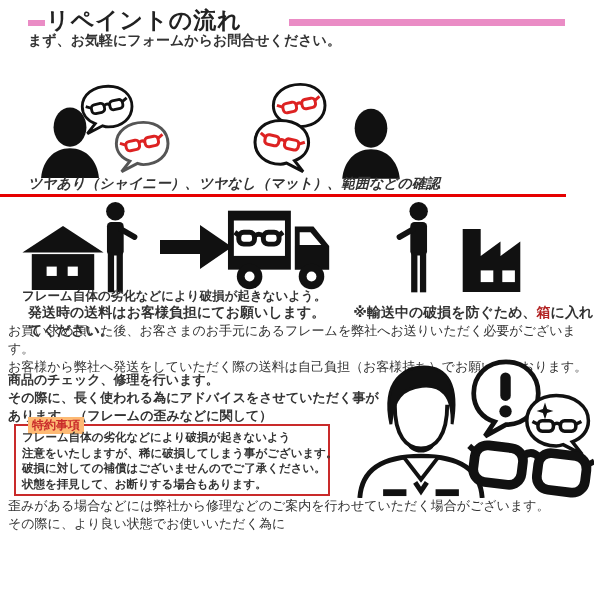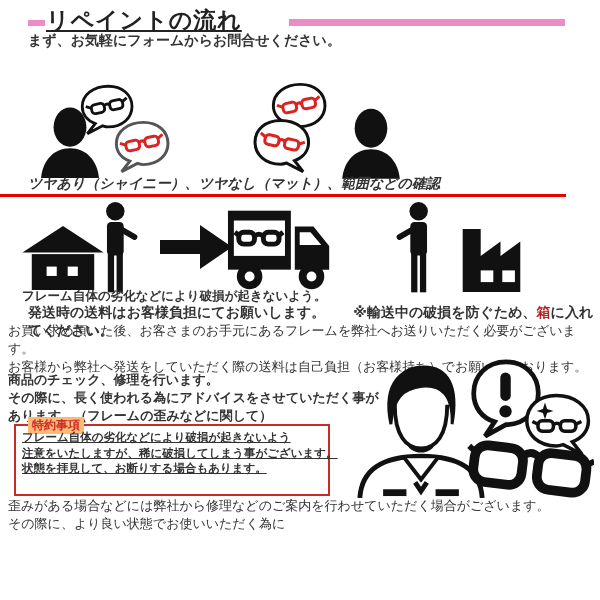--- a/index.html
+++ b/index.html
@@ -1,39 +1,39 @@
 <!DOCTYPE html>
 <html><head>
 <meta charset="utf-8">
 <style>
   html,body{margin:0;padding:0;background:#fff;}
   #page{position:relative;width:600px;height:600px;background:#fff;overflow:hidden;
         font-family:"Liberation Sans","DejaVu Sans",sans-serif;color:#333;}
   .abs{position:absolute;}
   
-  .title{left:46px;top:5px;font-size:23px;font-weight:bold;color:#222;letter-spacing:1px;text-decoration:underline;}
+  .title{left:46px;top:5px;font-size:23px;font-weight:bold;color:#222;letter-spacing:1px;}
   .pink-dash{left:28px;top:20px;width:17px;height:6px;background:#ea8cc5;}
   .pink-bar{left:289px;top:19px;width:276px;height:7px;background:#ea8cc5;}
   
   .intro1{left:28px;top:32px;font-size:14px;font-weight:bold;}
   .intro2{left:28px;top:61px;font-size:12.5px;}
   
   .confirm{left:28px;top:175px;font-size:14px;font-weight:bold;font-style:italic;}
   .red-underline{left:0;top:194px;width:566px;height:3px;background:#e60000;}
   
   .cap1{left:22px;top:288px;font-size:12.5px;font-weight:bold;}
   .cap2{left:28px;top:304px;font-size:14px;font-weight:bold;}
   .boxred{color:#b22222;}
   .notes{left:8px;top:322px;font-size:13px;line-height:18px;}
   .check{left:8px;top:371px;font-size:13px;font-weight:bold;line-height:18px;}
   
   .sbox{left:14px;top:424px;width:312px;height:68px;border:2px solid #c92a2a;}
   .sbox-title{left:28px;top:417px;background:#fdba74;padding:0 4px;font-size:12px;
               font-weight:bold;color:#c92a2a;}
-  .sbox-text{left:22px;top:430px;font-size:11.5px;font-weight:bold;line-height:15.5px;color:#333;text-decoration:underline;}
+  .sbox-text{left:22px;top:430px;font-size:11.5px;font-weight:bold;line-height:15.5px;color:#333;}
   .bottom{left:8px;top:497px;font-size:13px;line-height:18px;}
   .flip{transform:scaleX(-1);}
   svg{display:block;}
 </style>
 </head>
 <body>
 
 <div id="page">
 
   <div class="abs pink-dash"></div>
@@ -176,20 +176,21 @@
     <div>商品のチェック、修理を行います。</div>
     <div>その際に、長く使われる為にアドバイスをさせていただく事が</div>
     <div>あります。（フレームの歪みなどに関して）</div>
   </div>
 
   <div class="abs sbox"></div>
   <div class="abs sbox-title">特約事項</div>
   <div class="abs sbox-text">
     <div>フレーム自体の劣化などにより破損が起きないよう</div>
     <div>注意をいたしますが、稀に破損してしまう事がございます。</div>
+    <div>破損に対しての補償はございませんのでご了承ください。</div>
     <div>状態を拝見して、お断りする場合もあります。</div>
   </div>
 
   <div class="abs" style="left:345px;top:362px;">
     <svg width="152" height="136" viewBox="0 0 150 140">
       <path d="M12 140 C14 110 36 97 75 97 C114 97 136 110 138 140" fill="#fff" stroke="#111" stroke-width="5"></path>
       <path d="M62 80 C62 95 88 95 88 80 V72 H62 Z" fill="#fff" stroke="#111" stroke-width="4"></path>
       <path d="M58 99 L75 121 L92 99" fill="#fff" stroke="#111" stroke-width="4"></path>
       <path d="M48 44 C48 76 60 89 75 89 C90 89 102 76 102 44" fill="#fff" stroke="#111" stroke-width="4"></path>
       <path d="M44 64 C34 18 60 5 78 5 C102 5 114 24 107 64 C108 34 96 23 76 25 C56 27 46 38 44 64 Z" fill="#111" stroke="#111" stroke-width="3"></path>

